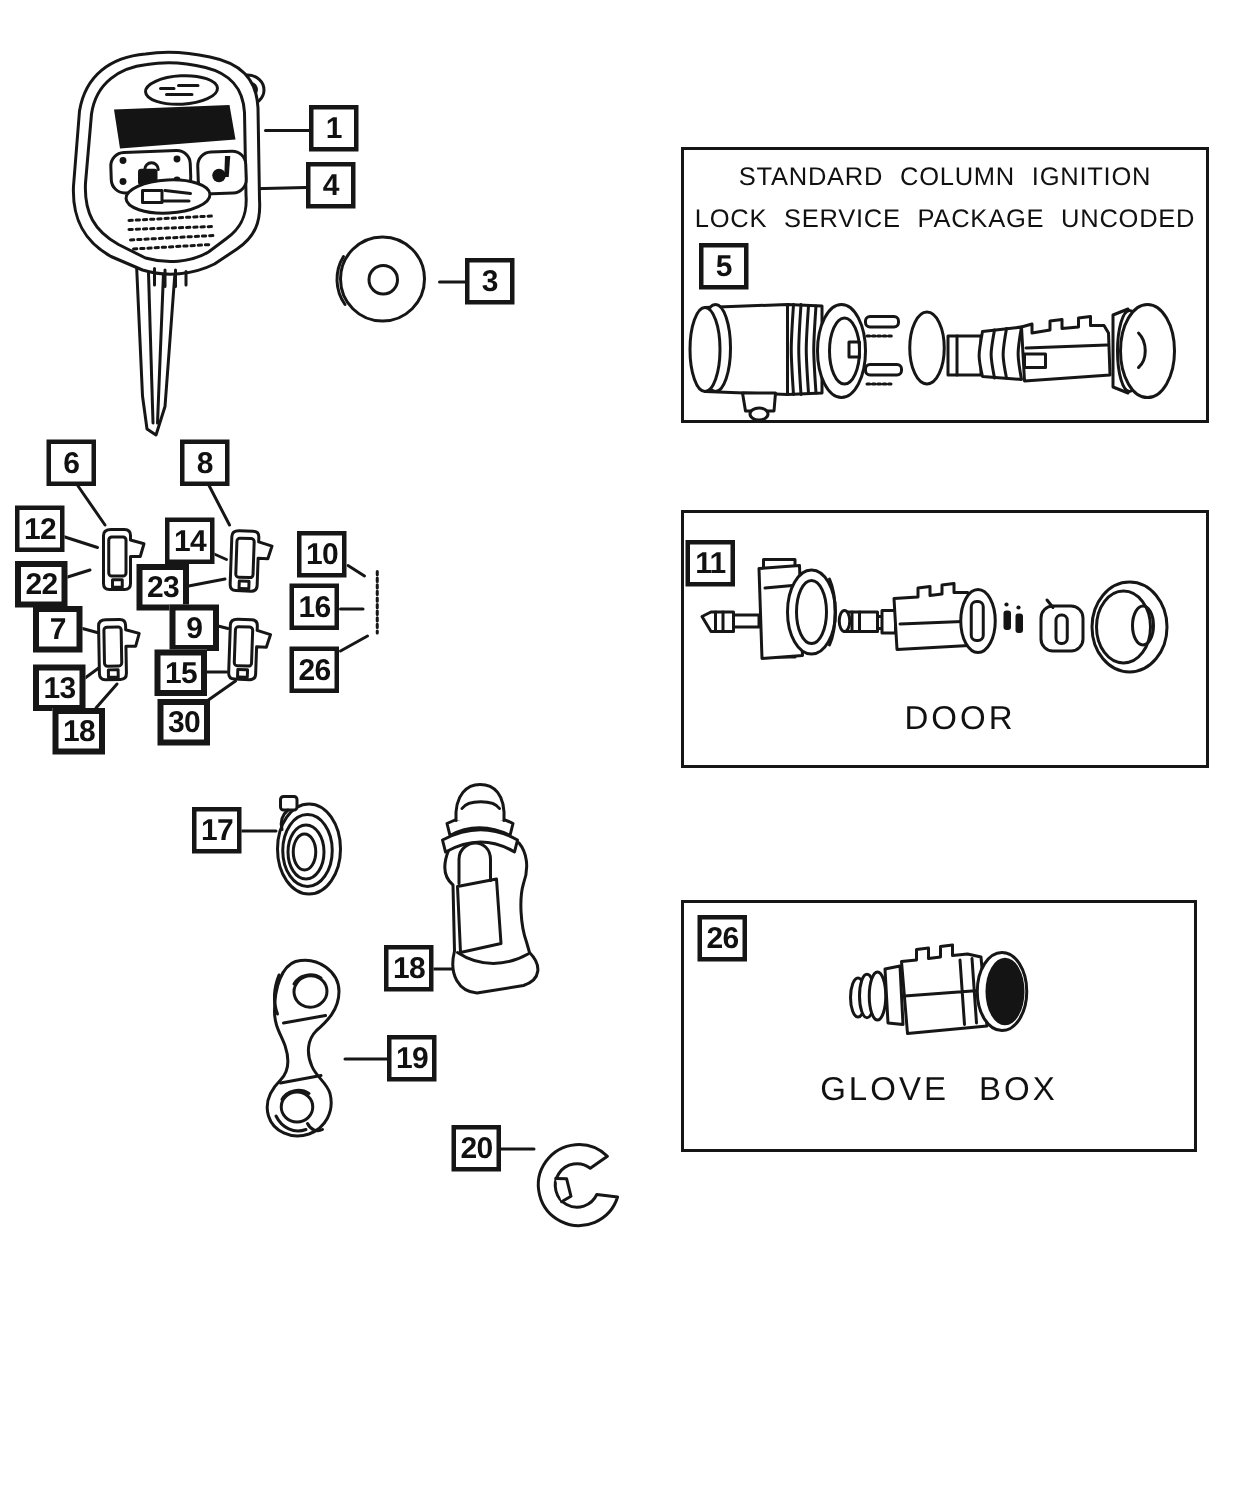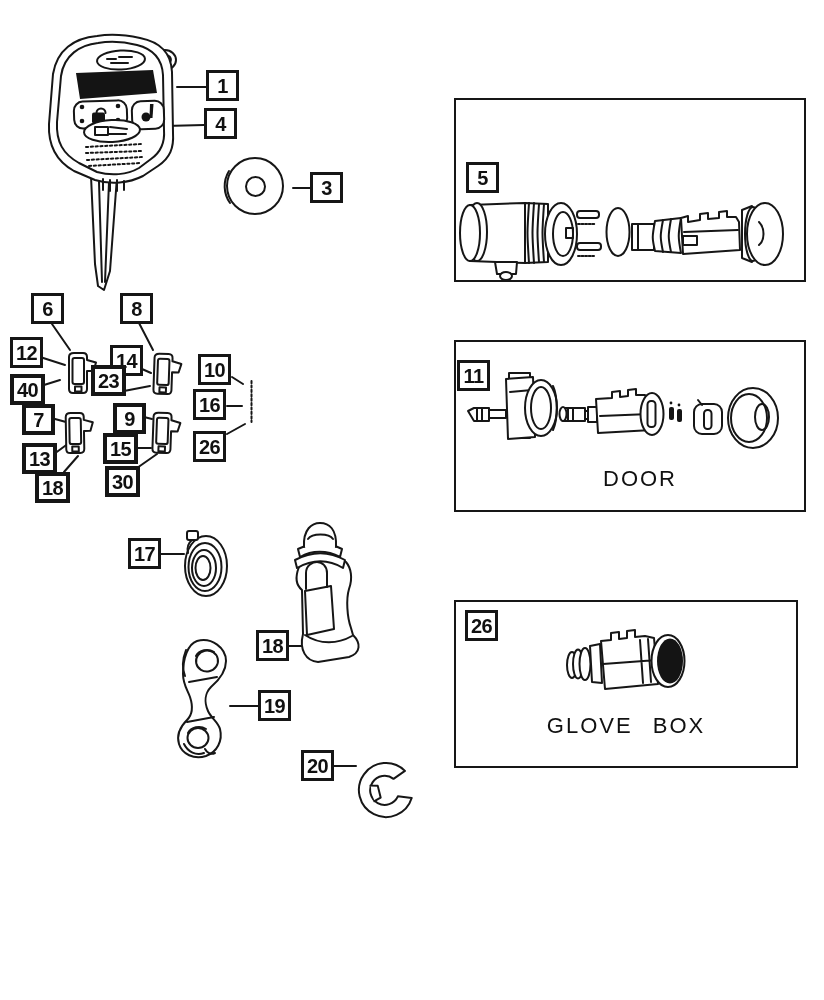--- a/index.html
+++ b/index.html
@@ -213,35 +213,39 @@
       <ellipse class="wf" cx="668" cy="661" rx="16.5" ry="26" stroke-width="2.6"></ellipse>
       <ellipse class="bf" cx="670" cy="661" rx="13" ry="22.5"></ellipse>
       <rect class="nostroke" x="668.6" y="653" width="3" height="16" rx="1.5" fill="#ffffff" transform="rotate(9 670 661)"></rect>
     </g>
   </svg>
 
   <div class="panel" style="left:454px;top:98px;width:352px;height:184px"></div>
   <div class="panel" style="left:454px;top:340px;width:352px;height:172px"></div>
   <div class="panel" style="left:454px;top:600px;width:344px;height:168px"></div>
 
+  <div class="panel-title" style="left:456px;top:104px;width:348px">
+    <div>STANDARD COLUMN IGNITION</div>
+    <div>LOCK SERVICE PACKAGE UNCODED</div>
+  </div>
   <div class="panel-label" style="left:454px;top:466px;width:372px">DOOR</div>
   <div class="panel-label" style="left:454px;top:713px;width:344px">GLOVE BOX</div>
 
   <div class="co" style="left:206px;top:70px">1</div>
   <div class="co" style="left:204px;top:108px">4</div>
   <div class="co" style="left:310px;top:172px">3</div>
   <div class="co" style="left:466px;top:162px">5</div>
   <div class="co" style="left:457px;top:360px">11</div>
   <div class="co" style="left:465px;top:610px">26</div>
   <div class="co" style="left:31px;top:293px">6</div>
   <div class="co" style="left:120px;top:293px">8</div>
   <div class="co" style="left:10px;top:337px">12</div>
   <div class="co" style="left:110px;top:345px">14</div>
-  <div class="co thick" style="left:10px;top:374px">40</div>
-  <div class="co thick" style="left:91px;top:365px">23</div>
+  <div class="co thick" style="left:10px;top:374px">22</div>
+  <div class="co thick" style="left:91px;top:376px">23</div>
   <div class="co" style="left:198px;top:354px">10</div>
   <div class="co" style="left:193px;top:389px">16</div>
   <div class="co" style="left:193px;top:431px">26</div>
   <div class="co thick" style="left:22px;top:404px">7</div>
   <div class="co thick" style="left:113px;top:403px">9</div>
   <div class="co thick" style="left:22px;top:443px">13</div>
   <div class="co thick" style="left:103px;top:433px">15</div>
   <div class="co thick" style="left:35px;top:472px">18</div>
   <div class="co thick" style="left:105px;top:466px">30</div>
   <div class="co" style="left:128px;top:538px">17</div>

